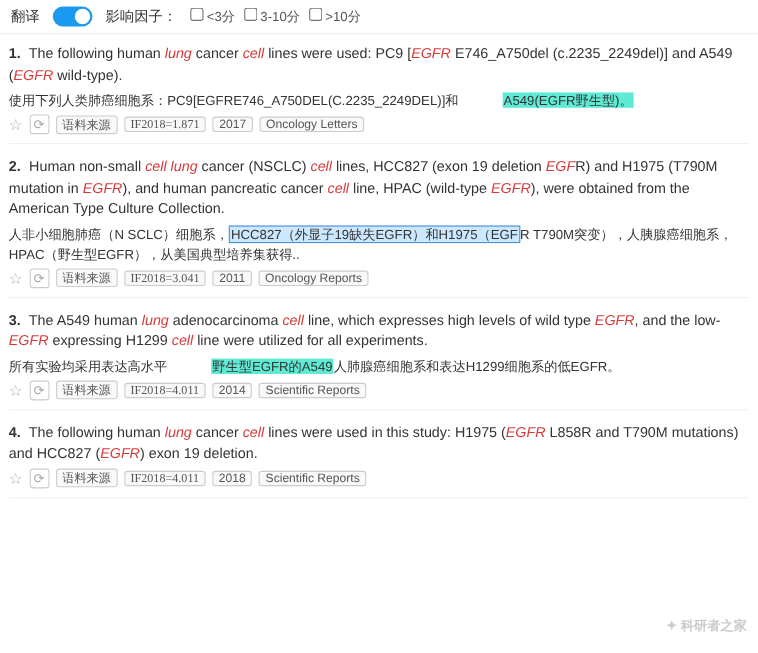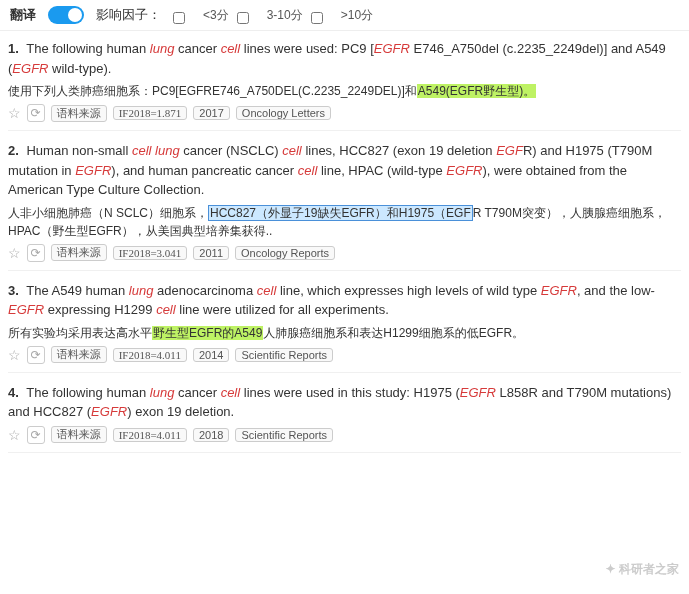--- a/index.html
+++ b/index.html
@@ -18,21 +18,20 @@
       display: flex;
       align-items: center;
       padding: 6px 10px;
       background: #fff;
       border-bottom: 1px solid #eee;
       gap: 12px;
     }
     .top-bar-label {
       font-size: 13px;
       color: #333;
-      font-weight: bold;
     }
     .toggle-switch {
       display: inline-flex;
       align-items: center;
       background: #1a9aef;
       border-radius: 10px;
       width: 36px;
       height: 18px;
       position: relative;
       cursor: pointer;
@@ -49,22 +48,22 @@
       font-size: 13px;
       color: #333;
     }
     .filter-group {
       display: flex;
       align-items: center;
       gap: 8px;
     }
     .filter-item {
       display: flex;
-      align-items: flex-end;
-      gap: 18px;
+      align-items: flex-start;
+      gap: 3px;
       font-size: 12px;
       color: #555;
     }
     .filter-item input[type=checkbox] {
       width: 12px;
       height: 12px;
     }
 
     
     .content {
@@ -91,22 +90,23 @@
     }
 
     .result-zh {
       font-size: 12px;
       line-height: 1.5;
       color: #333;
       margin-bottom: 4px;
     }
 
     .highlight-box {
-      background: #bef264;
+      background: #5eead4;
       padding: 0 1px;
+      margin-left: 40px;
     }
 
     .highlight-box-blue {
       background: #cce8ff;
       border: 1px solid #4a90d9;
       padding: 0 1px;
     }
 
     em {
       font-style: italic;

